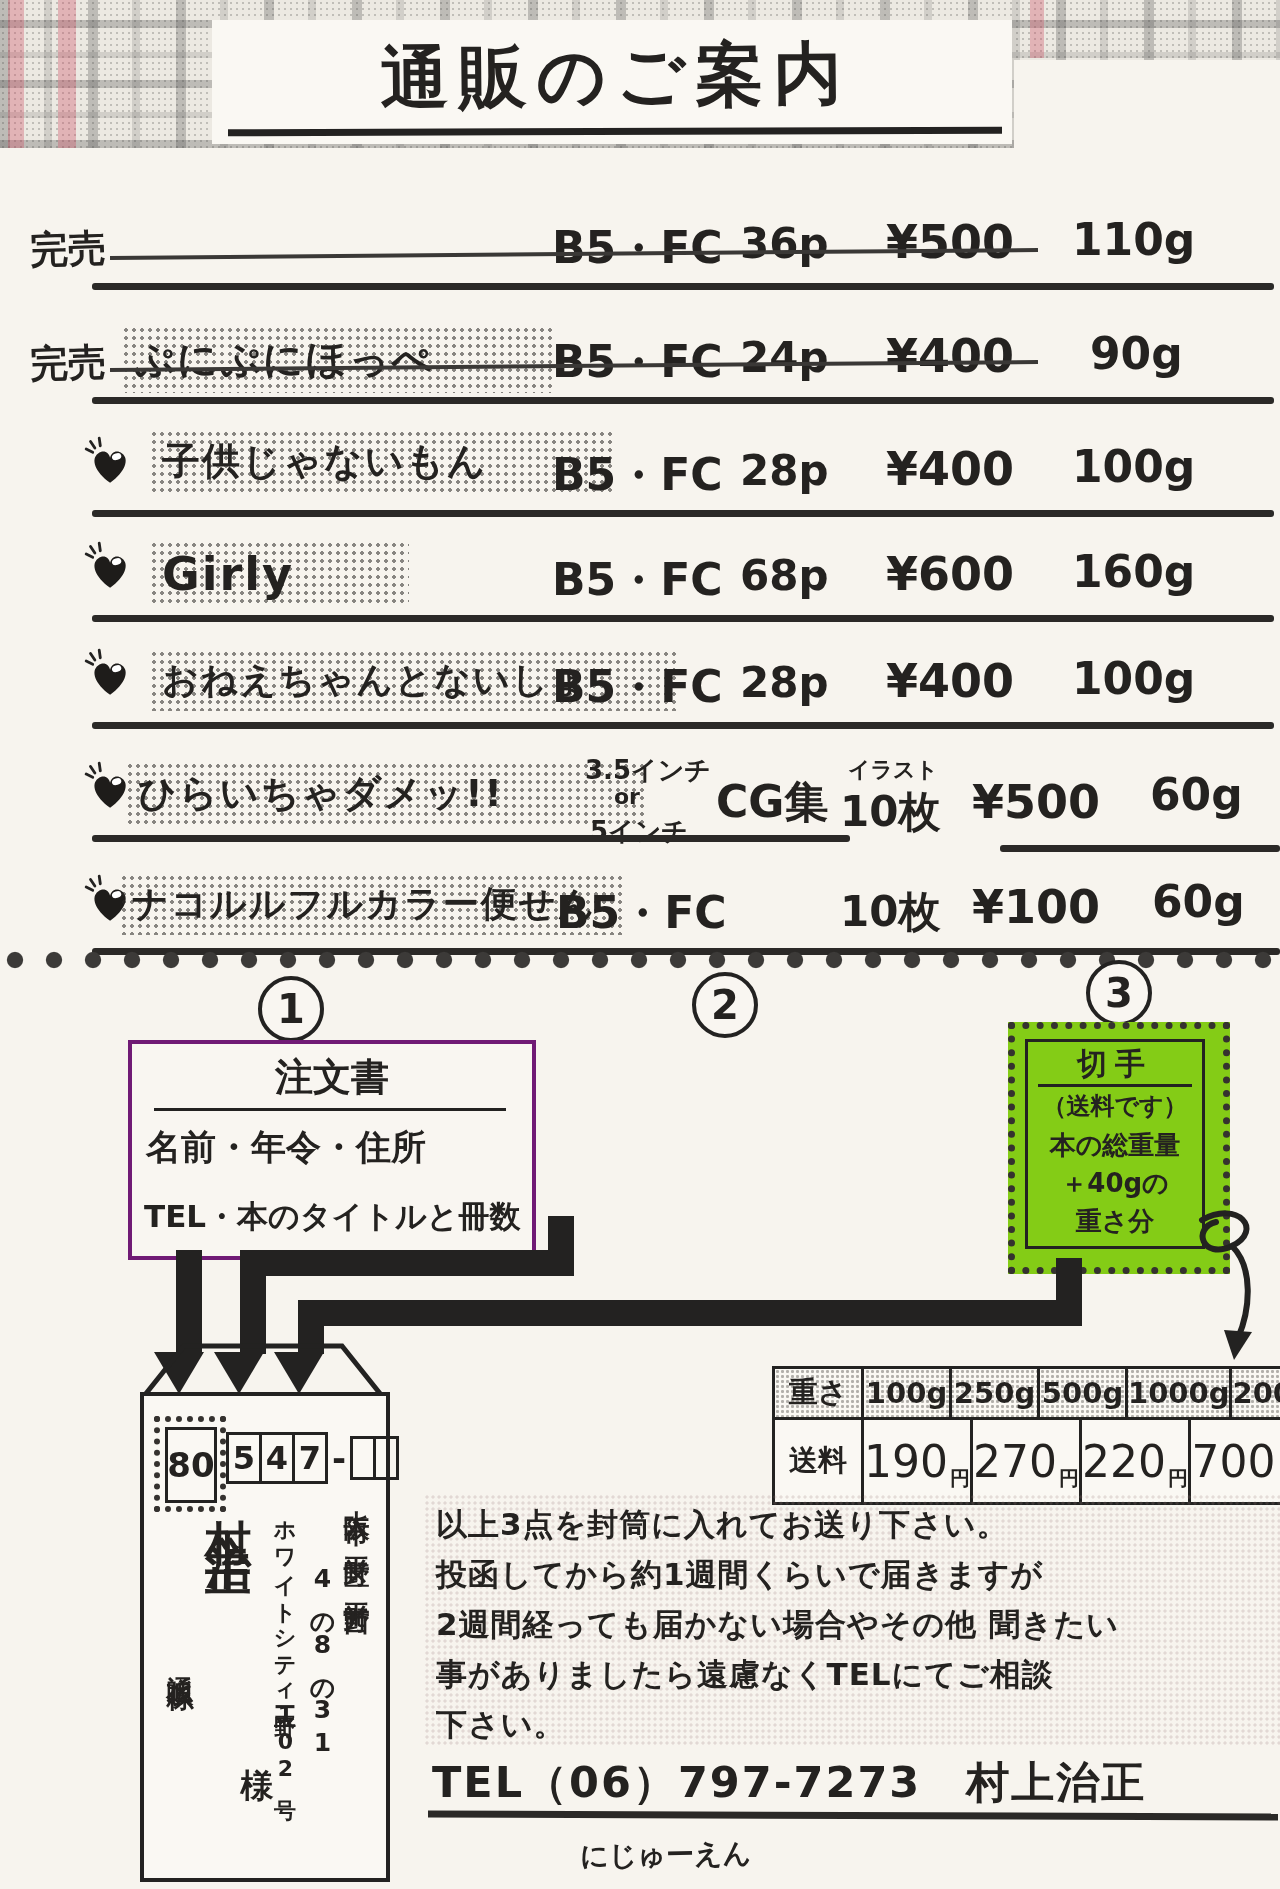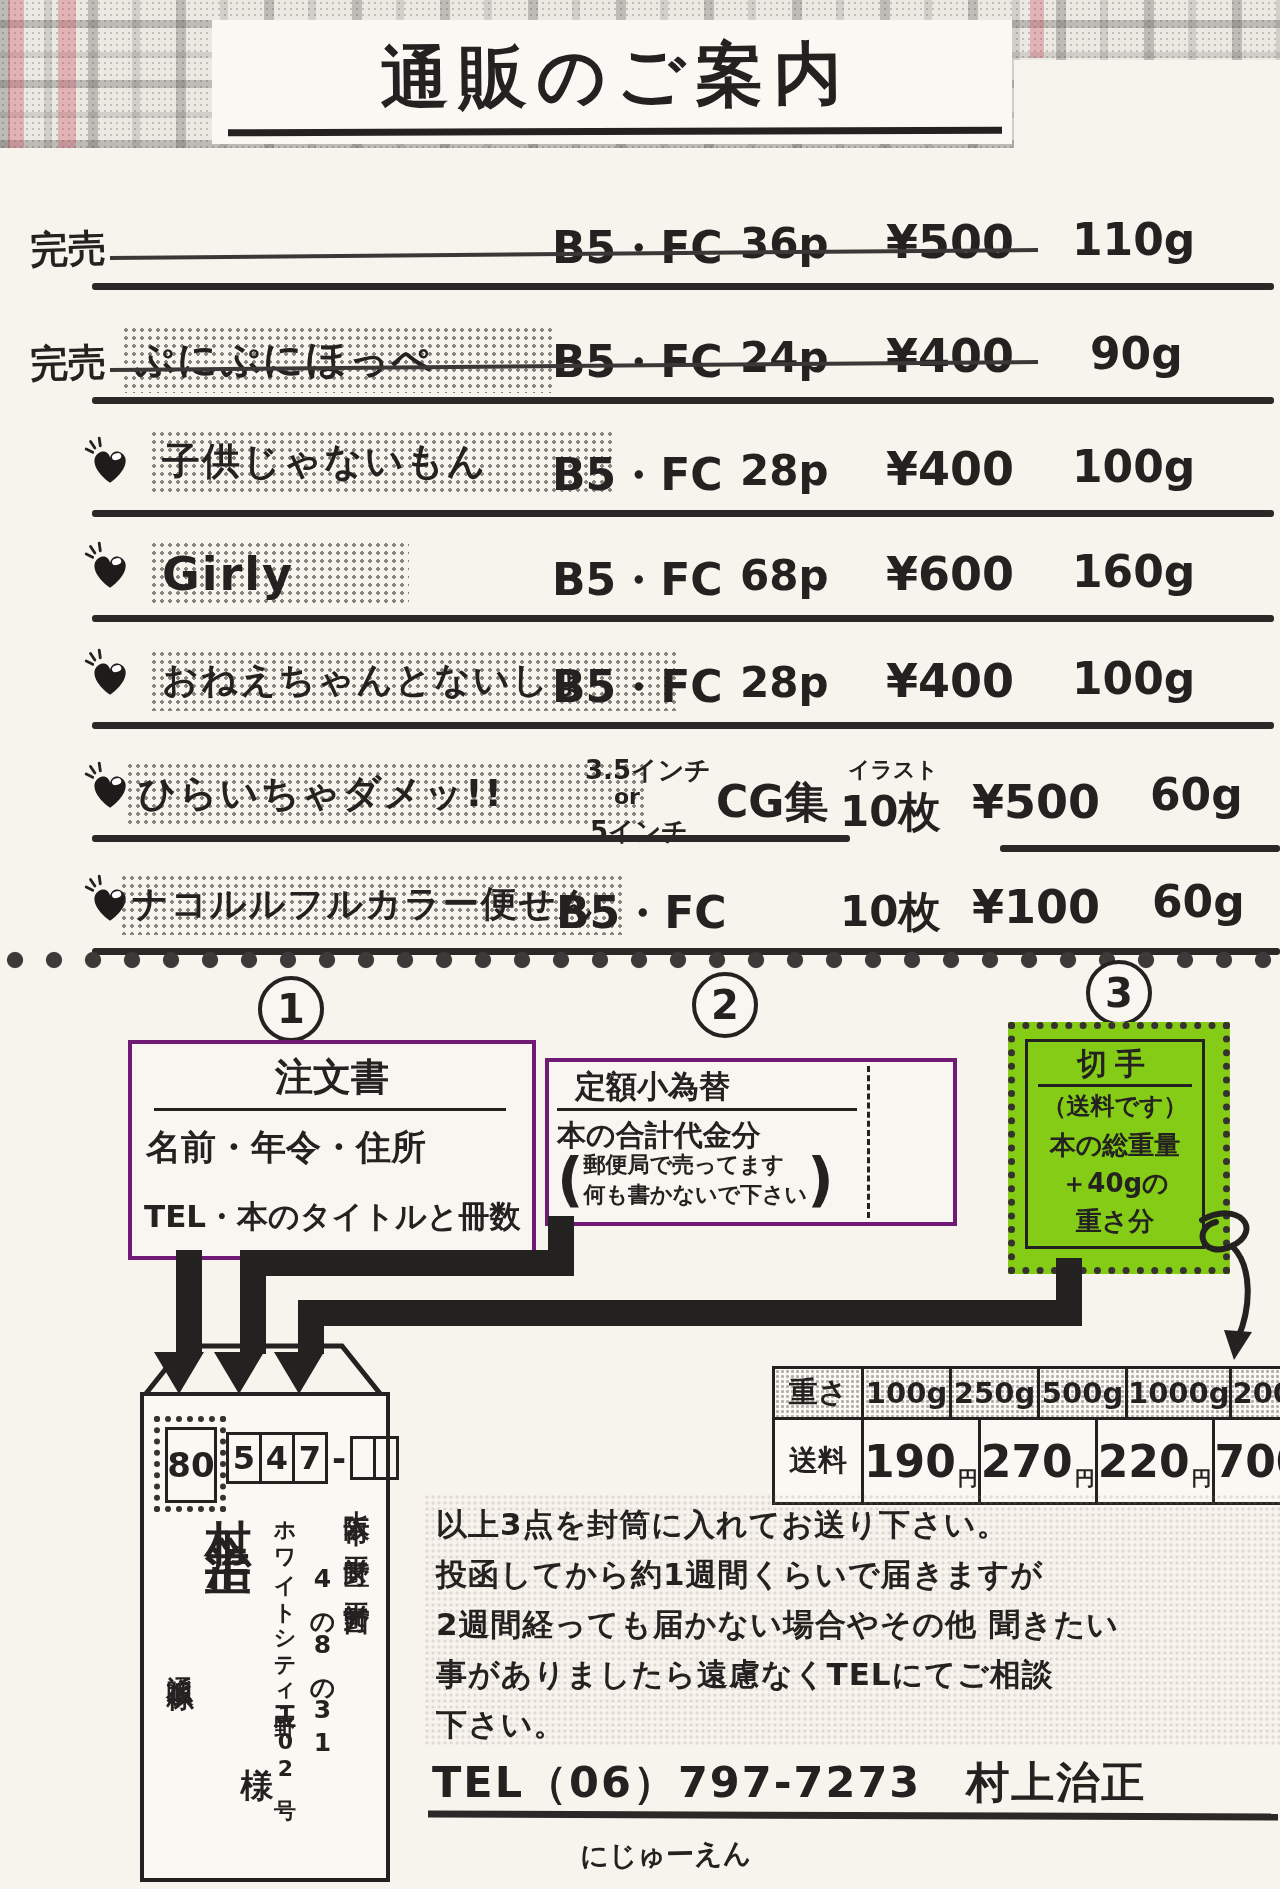--- a/index.html
+++ b/index.html
@@ -45,21 +45,21 @@
   .vtext{writing-mode:vertical-rl;text-orientation:upright;font-weight:600;letter-spacing:4px;white-space:nowrap;}
   
   .ship-table{border:3px solid #232221;background:#faf8f3;display:flex;flex-direction:column;overflow:hidden;}
   .srow{display:flex;flex:0 0 auto;}
   .scell{flex:0 0 85px;border-left:3px solid #232221;display:flex;align-items:center;justify-content:center;
          font-weight:700;font-size:29px;}
   .scell.first{flex:0 0 86px;border-left:none;}
   .srow.hdr{border-bottom:3px solid #232221;height:48px;
     background-image:radial-gradient(circle, rgba(70,66,62,.4) 1.3px, transparent 1.7px);background-size:5px 5px;}
   .srow.body{height:82px;}
-  .fee-num{font-size:44px;font-weight:700;}
+  .fee-num{font-size:44px;font-weight:400;}
   .fee-unit{font-size:20px;font-weight:700;align-self:flex-end;margin:0 0 10px 2px;}
   .note-bg{background-image:radial-gradient(circle, rgba(150,120,120,.22) 1.4px, transparent 1.8px);background-size:6px 6px;}
   .ins-line{font-size:31px;font-weight:600;letter-spacing:1px;white-space:nowrap;}
   .paren{font-weight:600;}
 </style>
 </head>
 <body>
 
 <div class="page">
 
@@ -170,34 +170,20 @@
   <div class="abs circ" style="left:692px;top:972px;">2</div>
   <div class="abs circ" style="left:1086px;top:960px;">3</div>
 
   <div class="abs box" style="left:128px;top:1040px;width:400px;height:212px;">
     <div class="abs hand" style="left:0;top:8px;width:100%;text-align:center;font-size:38px;">注文書</div>
     <div class="abs uline" style="left:22px;top:64px;width:352px;"></div>
     <div class="abs hand" style="left:14px;top:80px;font-size:35px;">名前・年令・住所</div>
     <div class="abs hand" style="left:12px;top:152px;font-size:31px;">TEL・本のタイトルと冊数</div>
   </div>
 
-  <div class="abs box" style="left:545px;top:1058px;width:404px;height:160px;">
-    <div class="abs hand" style="left:26px;top:4px;font-size:31px;">定額小為替</div>
-    <div class="abs uline" style="left:8px;top:46px;width:300px;"></div>
-    <div class="abs hand" style="left:8px;top:54px;font-size:29px;">本の合計代金分</div>
-    <div class="abs" style="left:8px;top:88px;display:flex;align-items:center;">
-      <span class="paren" style="font-size:58px;line-height:58px;">(</span>
-      <span style="display:inline-block;">
-        <span class="hand" style="display:block;font-size:22px;">郵便局で売ってます</span>
-        <span class="hand" style="display:block;font-size:22px;">何も書かないで下さい</span>
-      </span>
-      <span class="paren" style="font-size:58px;line-height:58px;">)</span>
-    </div>
-    <div style="position:absolute;top:4px;bottom:4px;left:318px;border-left:3px dashed #232221;"></div>
-  </div>
 
   <div class="abs stamp-outer" style="left:1008px;top:1022px;width:208px;height:238px;">
     <div class="abs stamp-inner" style="left:10px;top:10px;width:174px;height:204px;">
       <div class="abs hand" style="left:0;top:2px;width:100%;text-align:center;font-size:30px;letter-spacing:8px;">切手</div>
       <div class="abs uline" style="left:10px;top:42px;width:154px;"></div>
       <div class="abs hand" style="left:0;top:48px;width:100%;text-align:center;font-size:24px;">（送料です）</div>
       <div class="abs hand" style="left:0;top:86px;width:100%;text-align:center;font-size:26px;">本の総重量</div>
       <div class="abs hand" style="left:0;top:124px;width:100%;text-align:center;font-size:26px;">＋40gの</div>
       <div class="abs hand" style="left:0;top:162px;width:100%;text-align:center;font-size:26px;">重さ分</div>
     </div>

